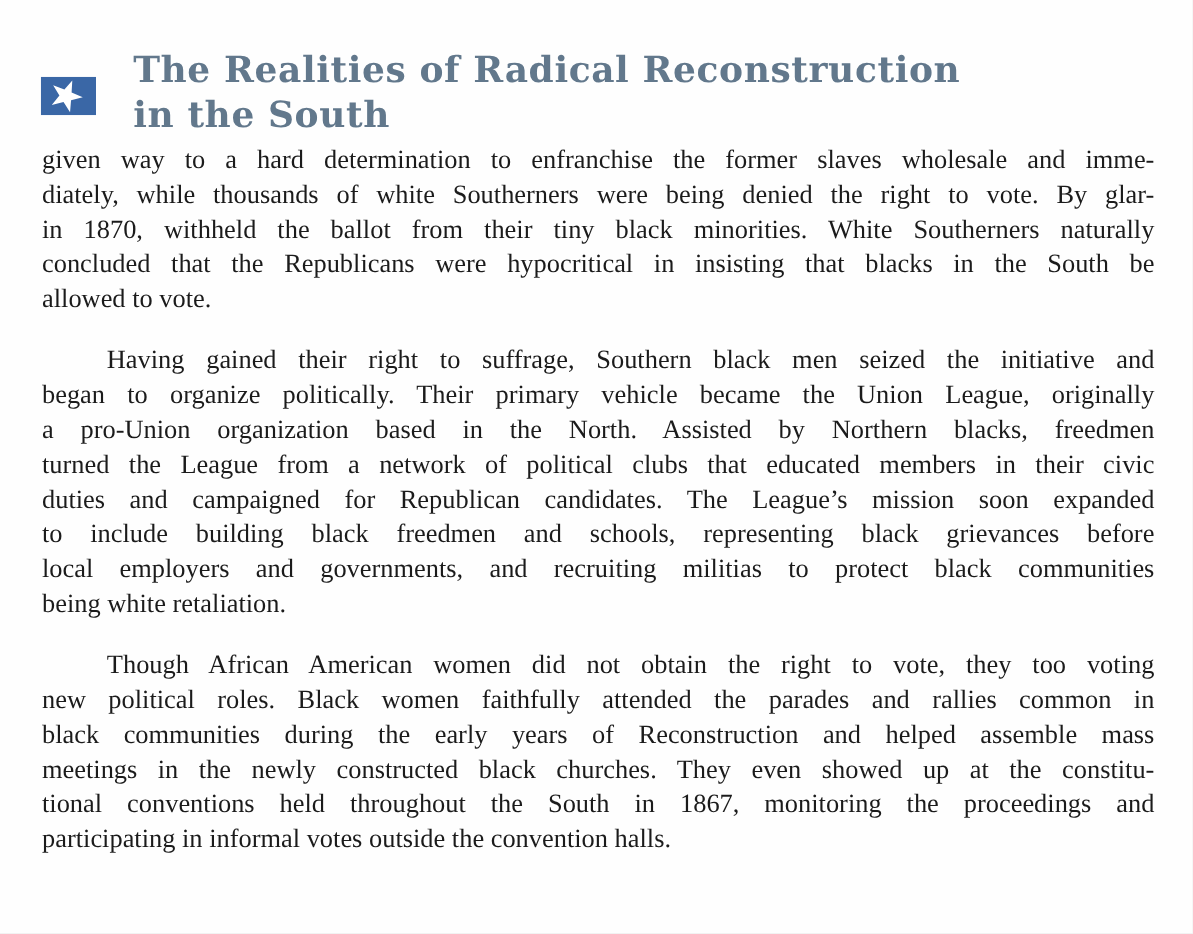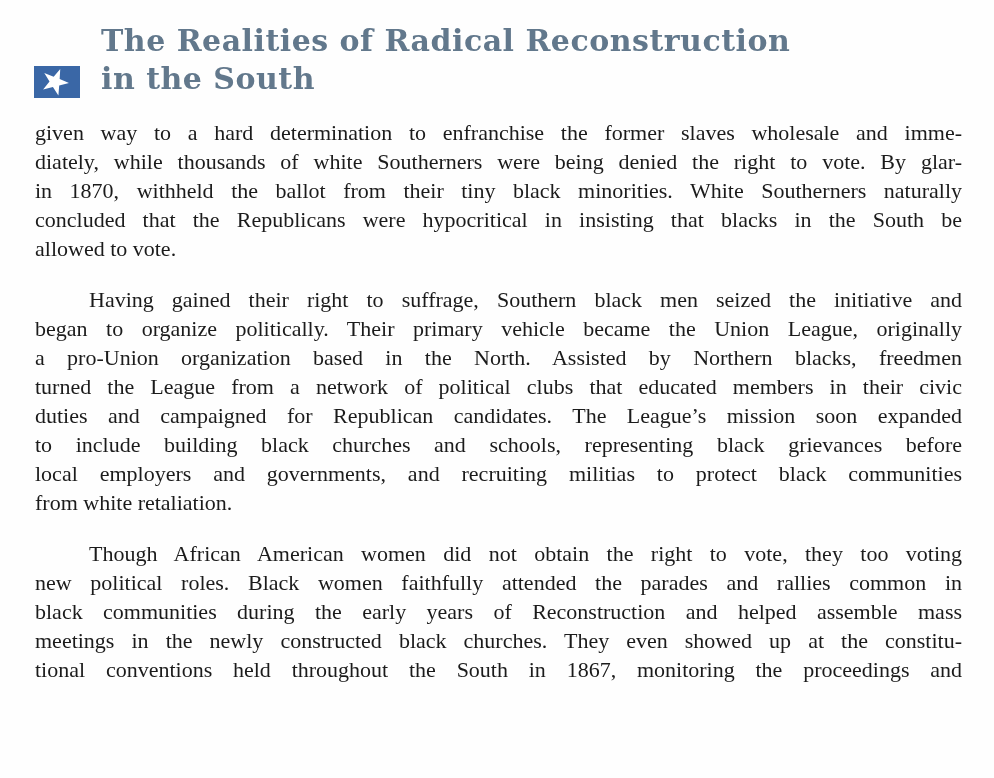--- a/index.html
+++ b/index.html
@@ -8,24 +8,24 @@
     width: 994px;
     height: 778px;
     background: #fefefe;
     font-family: "Liberation Serif", serif;
     overflow: hidden;
     margin: 0 auto;
   }
   .header {
     position: absolute;
     left: 34px;
-    top: 22px;
+    top: 40px;
     display: flex;
-    align-items: flex-end;
-    gap: 21px;
+    align-items: center;
+    gap: 31px;
   }
   .star-badge {
     width: 46px;
     height: 32px;
     margin-top: 4px;
     flex: 0 0 auto;
     display: block;
   }
   .title {
     font-family: "DejaVu Serif", serif;
@@ -79,27 +79,28 @@
       <div class="line">concluded that the Republicans were hypocritical in insisting that blacks in the South be</div>
       <div class="line last">allowed to vote.</div>
     <p></p>
     <p class="para">
       </p>
       <div class="line indent">Having gained their right to suffrage, Southern black men seized the initiative and</div>
       <div class="line">began to organize politically. Their primary vehicle became the Union League, originally</div>
       <div class="line">a pro-Union organization based in the North. Assisted by Northern blacks, freedmen</div>
       <div class="line">turned the League from a network of political clubs that educated members in their civic</div>
       <div class="line">duties and campaigned for Republican candidates. The League’s mission soon expanded</div>
-      <div class="line">to include building black churches and schools, representing black grievances before</div>
+      <div class="line">to include building black freedmen and schools, representing black grievances before</div>
       <div class="line">local employers and governments, and recruiting militias to protect black communities</div>
-      <div class="line last">from white retaliation.</div>
+      <div class="line last">being white retaliation.</div>
     <p></p>
     <p class="para">
       </p>
       <div class="line indent">Though African American women did not obtain the right to vote, they too voting</div>
       <div class="line">new political roles. Black women faithfully attended the parades and rallies common in</div>
       <div class="line">black communities during the early years of Reconstruction and helped assemble mass</div>
       <div class="line">meetings in the newly constructed black churches. They even showed up at the constitu-</div>
       <div class="line">tional conventions held throughout the South in 1867, monitoring the proceedings and</div>
+      <div class="line last">participating in informal votes outside the convention halls.</div>
     <p></p>
   </div>
 
 </div>
 
 </body></html>

